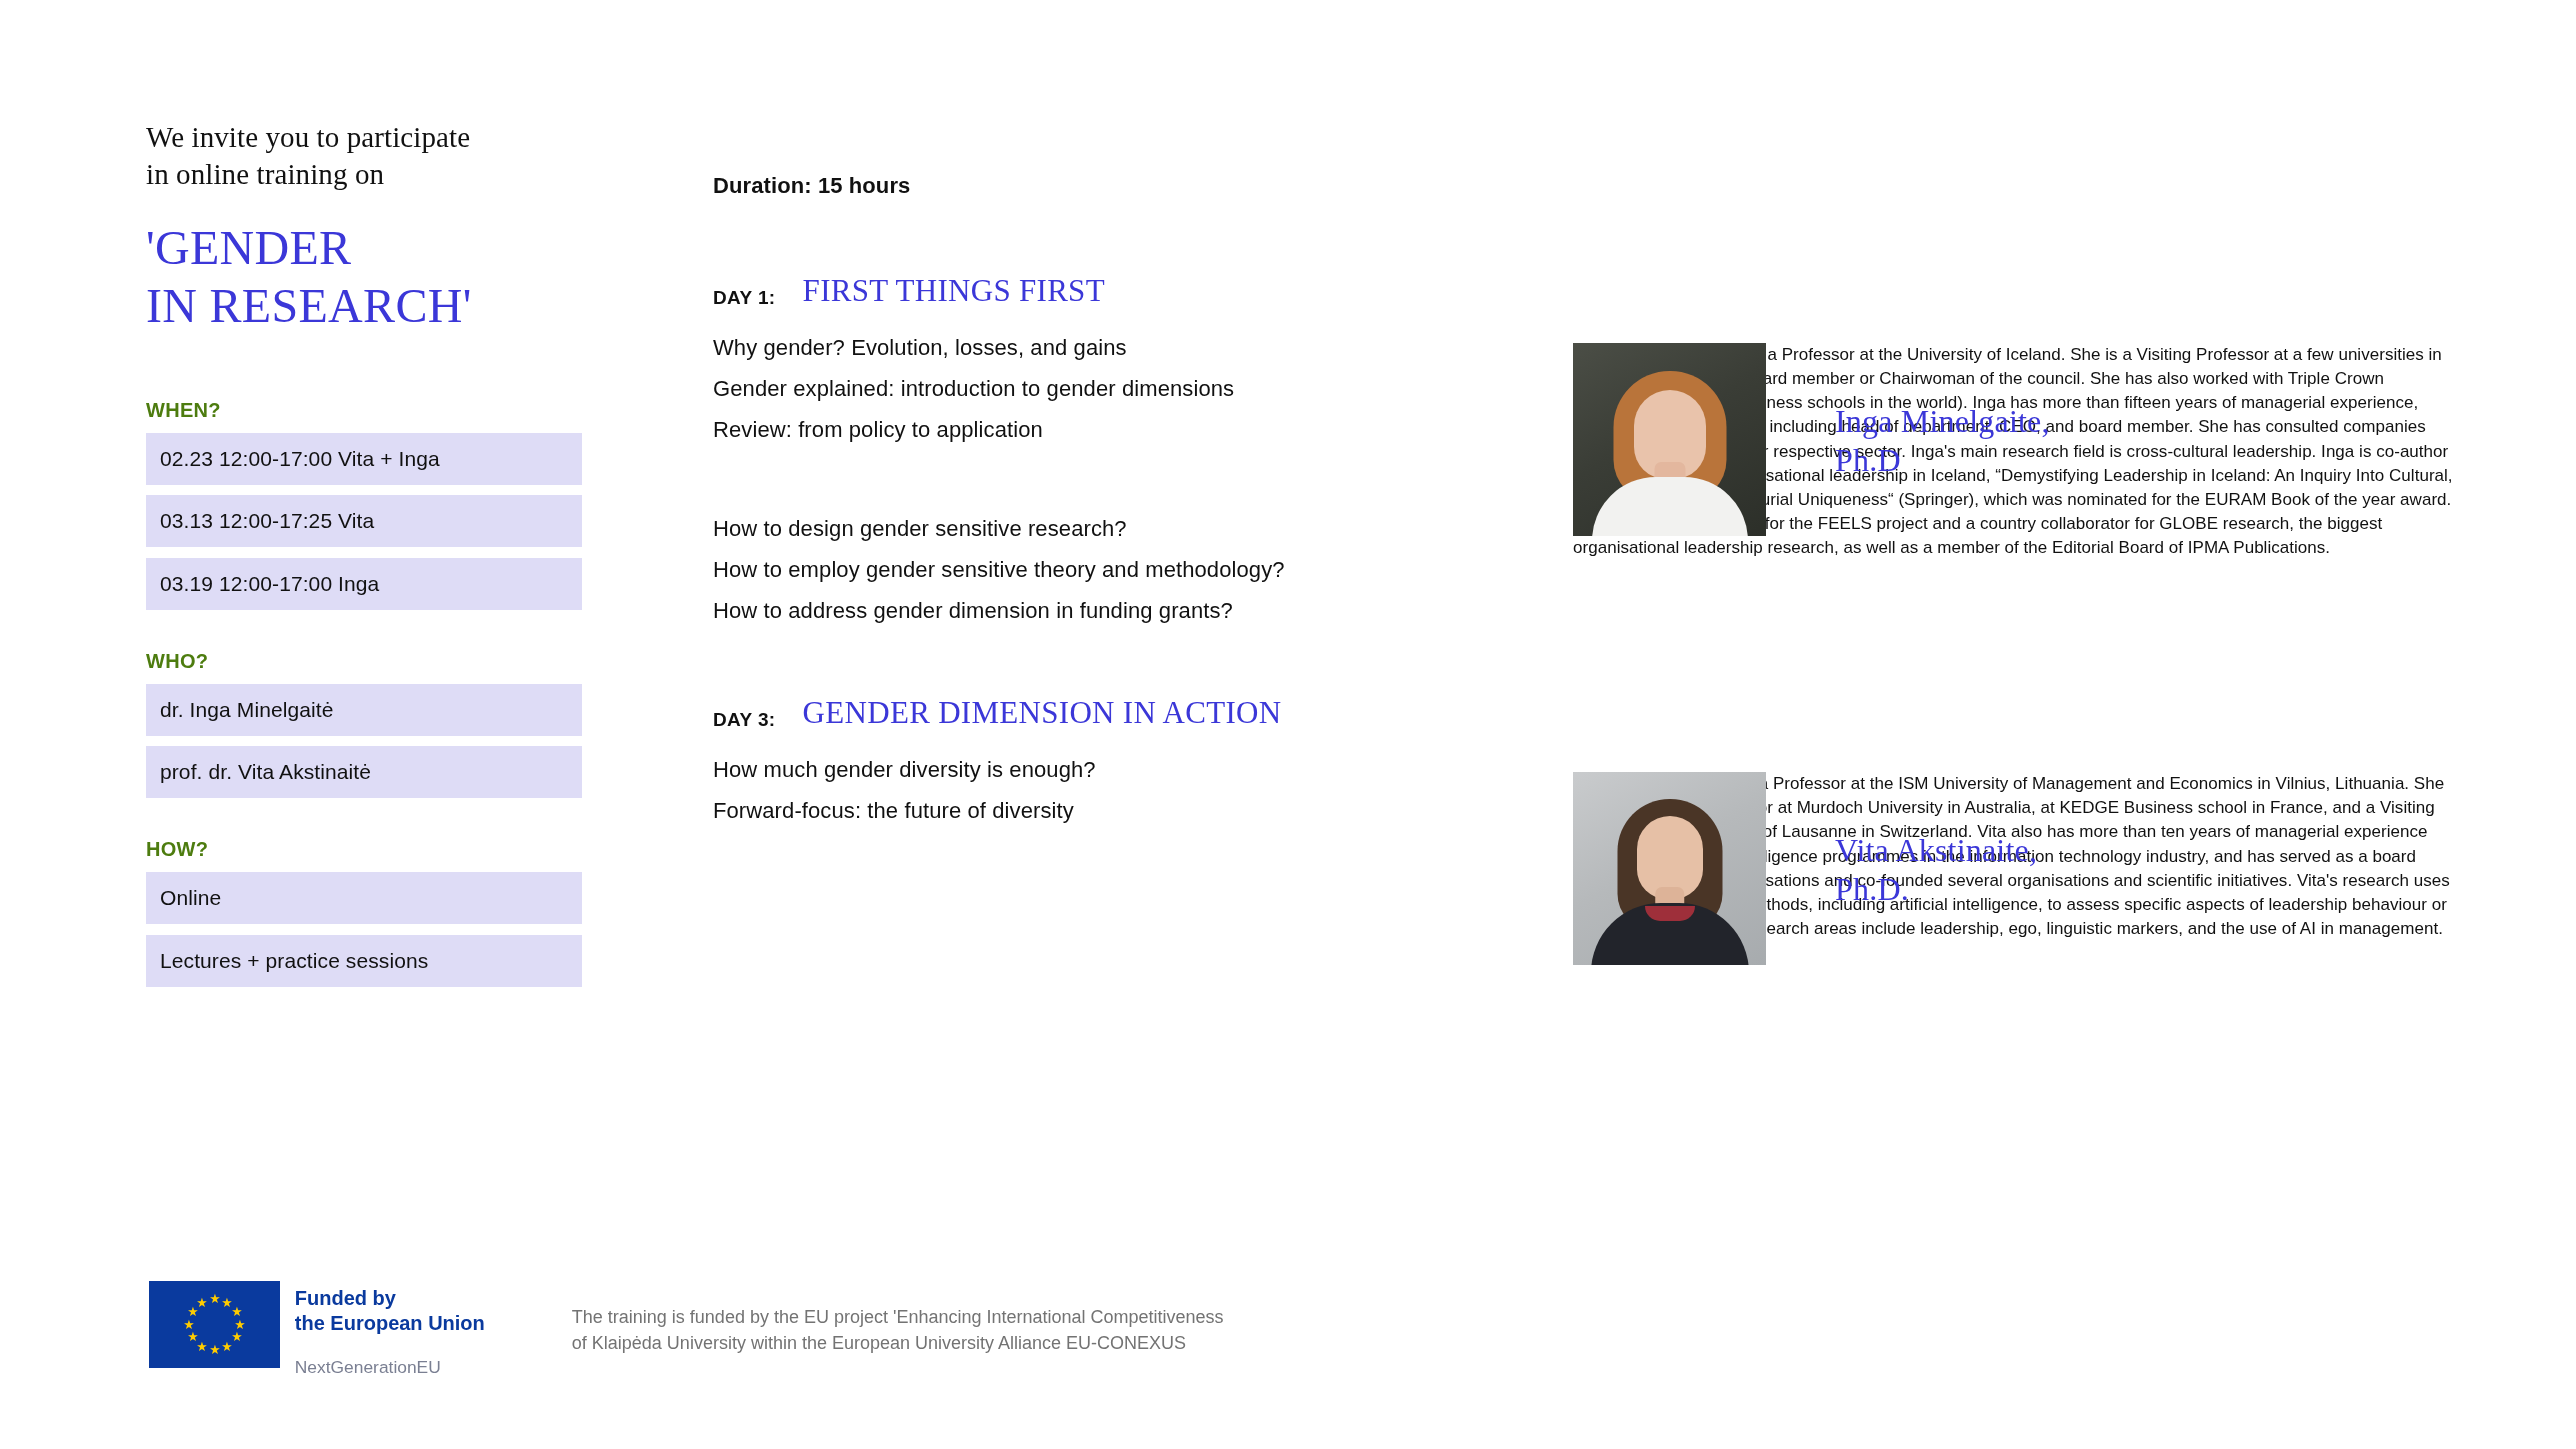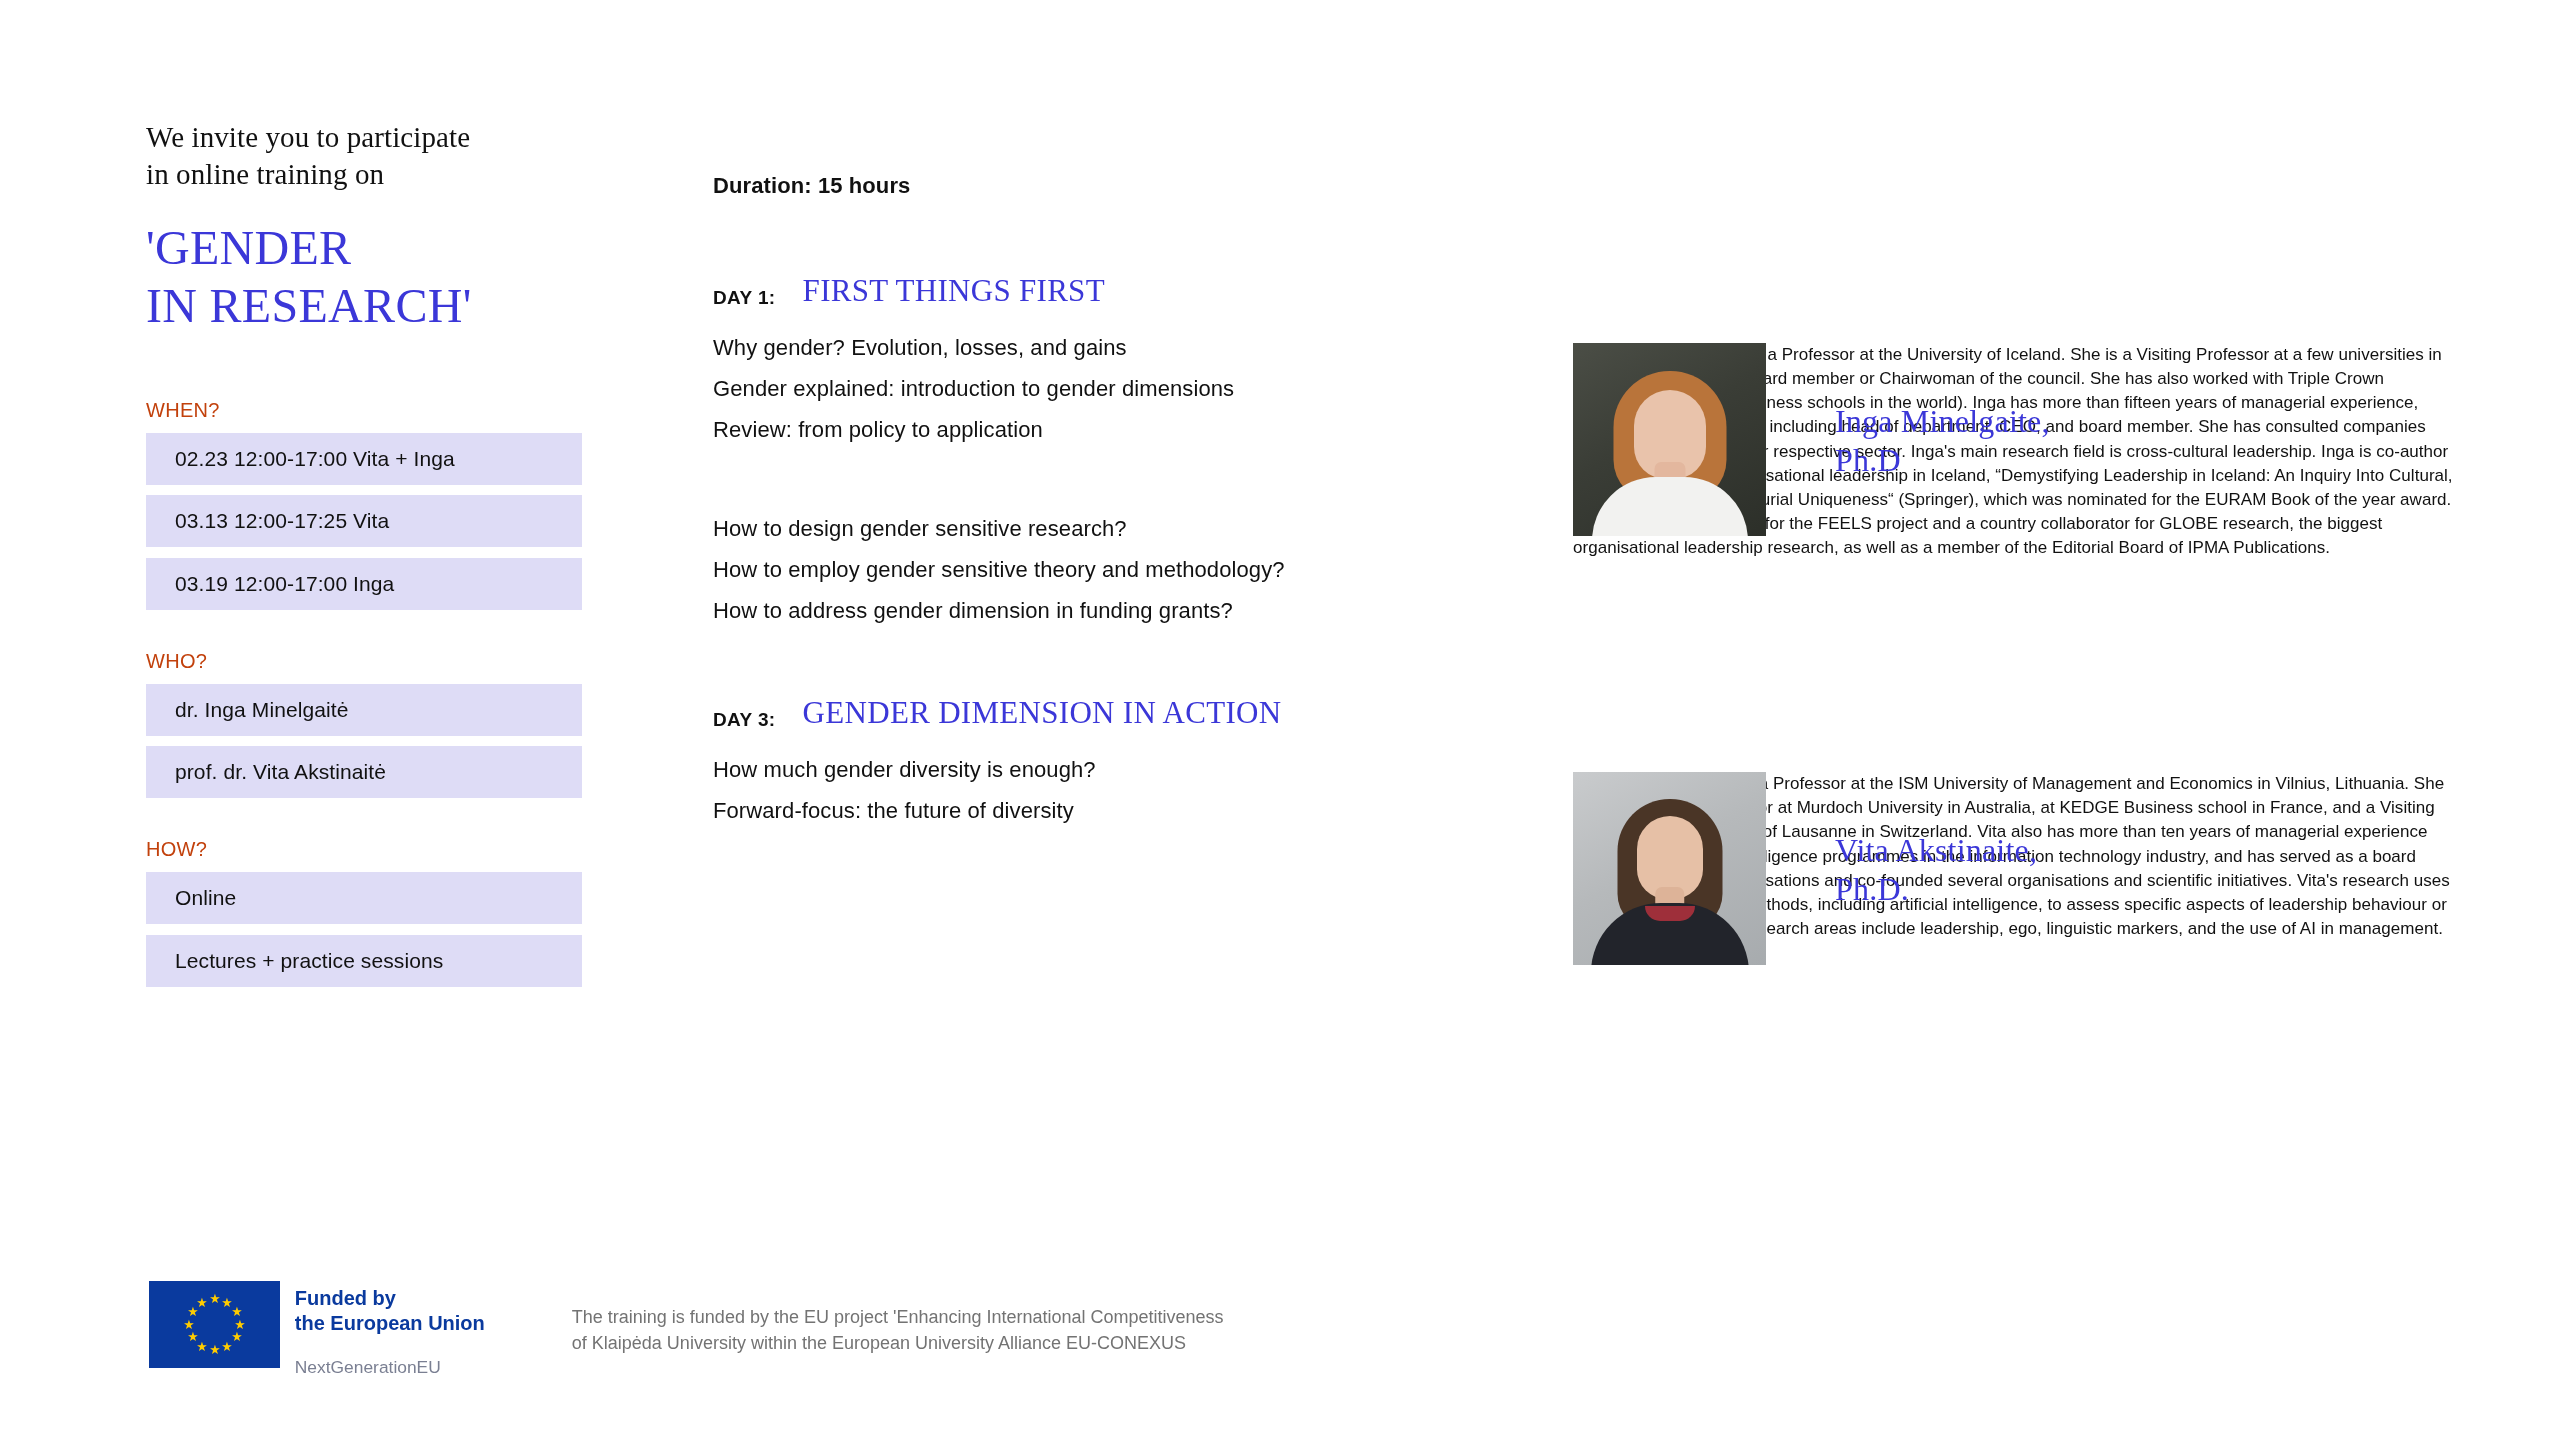--- a/index.html
+++ b/index.html
@@ -42,35 +42,35 @@
     font-family: "Liberation Serif", serif;
     color: #3B37D8;
     font-size: 48px;
     line-height: 1.22;
     letter-spacing: 0.3px;
   }
   .title-block div { white-space: nowrap; }
 
   .section-label {
     font-size: 20px;
-    font-weight: normal;
-    color: #c2410c;
+    font-weight: bold;
+    color: #4d7c0f;
     letter-spacing: 0.3px;
     margin-top: 40px;
     margin-bottom: 10.7px;
   }
   .section-label.first { margin-top: 63px; }
 
   .chip {
     background: #DEDCF6;
     height: 52px;
     width: 436px;
     display: flex;
     align-items: center;
-    padding-left: 29px;
+    padding-left: 14px;
     box-sizing: border-box;
     font-size: 21px;
     color: #111111;
     margin-bottom: 10.7px;
     letter-spacing: 0.1px;
   }
 
   
   .col-mid {
     position: absolute;

